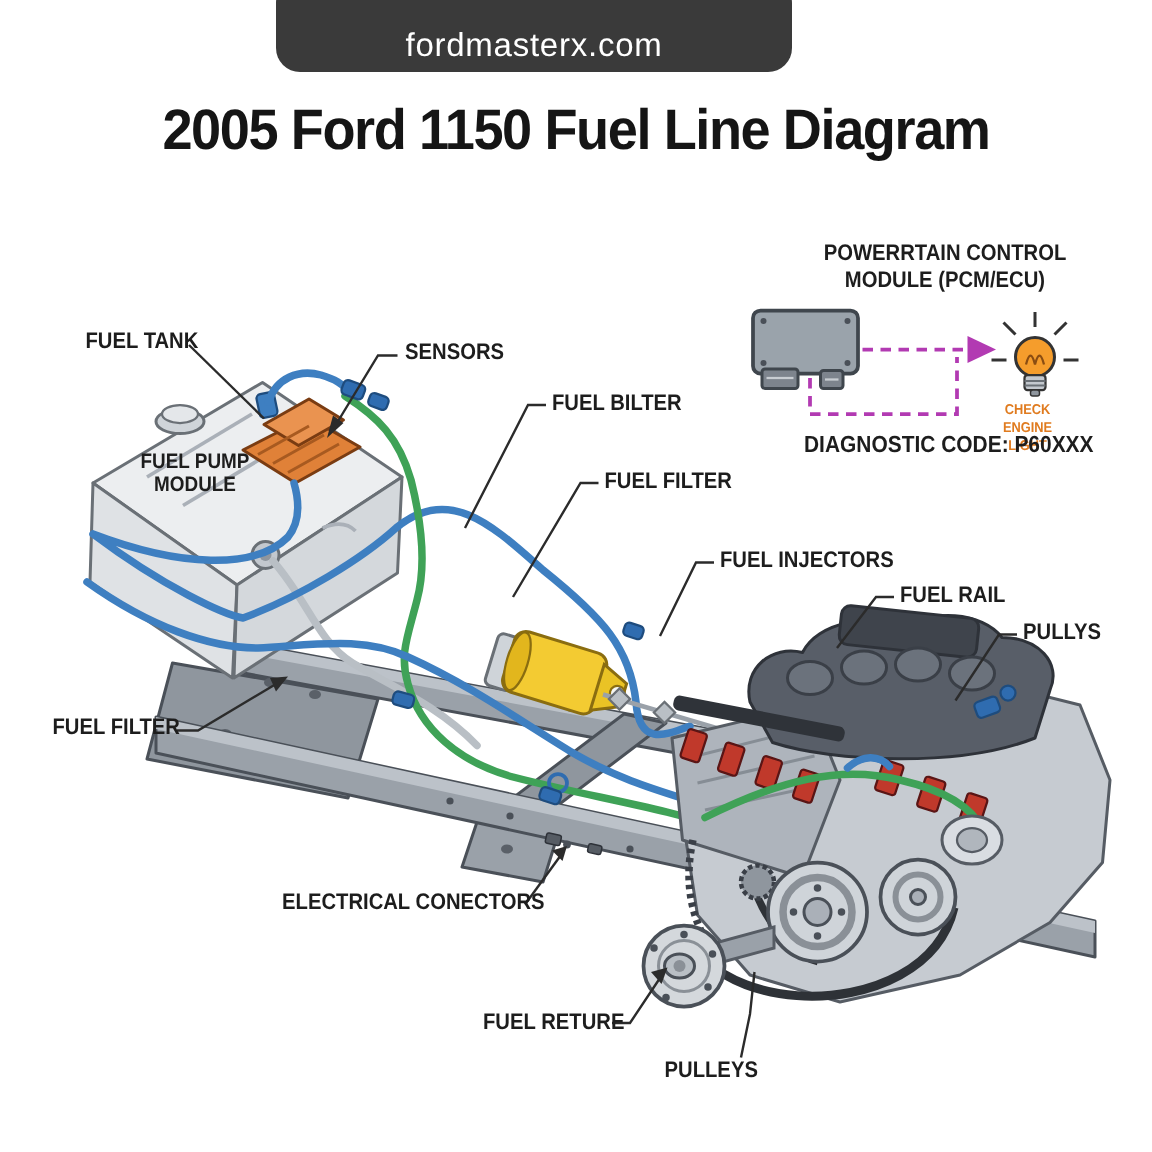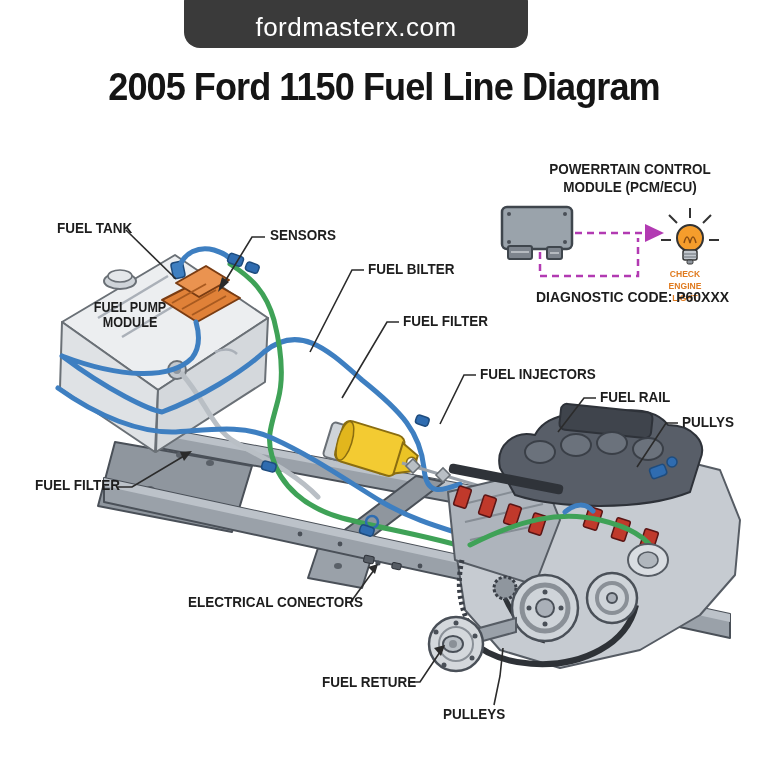--- a/index.html
+++ b/index.html
@@ -1,21 +1,21 @@
 <!DOCTYPE html>
 <html><head>
 <meta charset="utf-8">
 <style>
   html,body{margin:0;padding:0;background:#fff;}
   .canvas{position:relative;width:768px;height:768px;background:#ffffff;overflow:hidden;
           font-family:"Liberation Sans",sans-serif;}
   .banner{position:absolute;left:184px;top:-14px;width:344px;height:62px;background:#3a3a3a;
           border-radius:16px;display:flex;align-items:flex-end;justify-content:center;
           padding-bottom:5px;box-sizing:border-box;}
-  .banner-text{color:#ffffff;font-size:26px;font-weight:400;letter-spacing:0.5px;}
+  .banner-text{color:#ffffff;font-size:22px;font-weight:400;letter-spacing:0.5px;}
   .title{position:absolute;left:0;top:66px;width:768px;text-align:center;color:#151515;
          font-size:38px;font-weight:800;letter-spacing:-1px;transform:scaleX(0.95);
          transform-origin:50% 0;white-space:nowrap;}
   .lbl{position:absolute;font-weight:700;font-size:15px;color:#1d1d1d;line-height:1.1;
        white-space:pre-line;transform:scaleX(0.9);transform-origin:0 0;z-index:5;}
   .lbl.center{text-align:center;transform-origin:50% 0;}
   .lbl.small{font-size:14px;}
   .lbl.orange{color:#e07b1f;font-size:9.5px;line-height:1.25;}
   .lbl.pcm{font-size:15px;line-height:1.2;}
   svg{position:absolute;left:0;top:0;z-index:1;}

